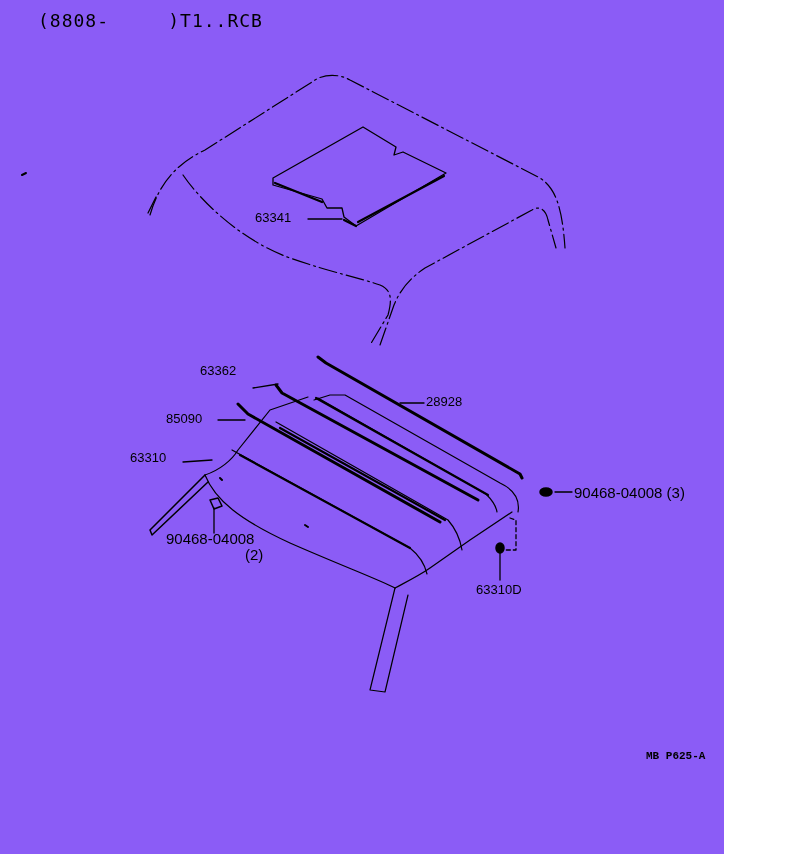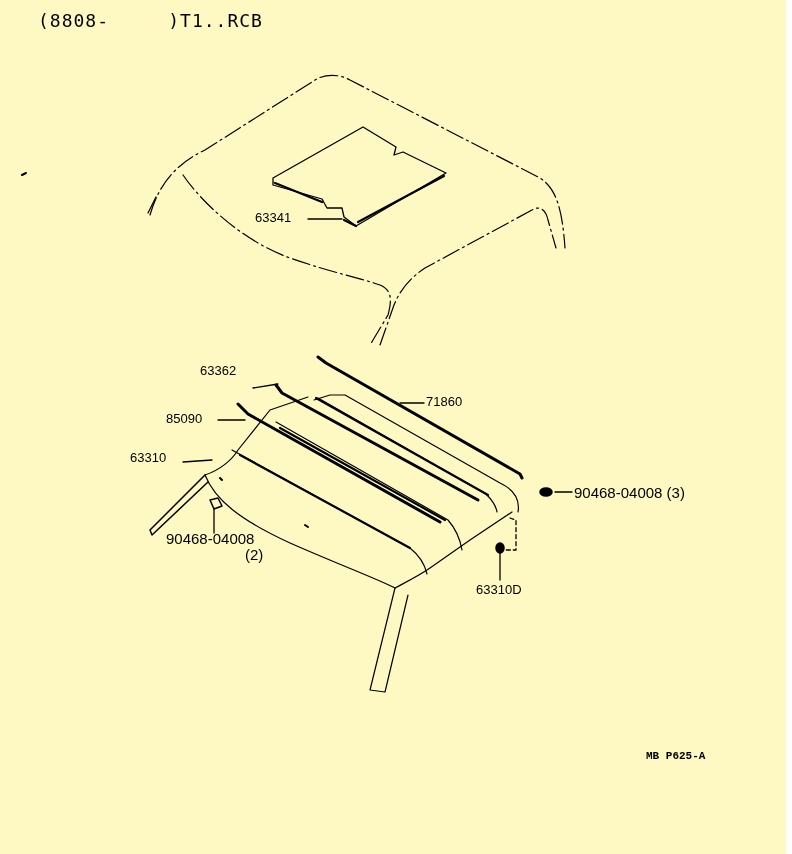--- a/index.html
+++ b/index.html
@@ -1,16 +1,16 @@
 <!DOCTYPE html>
 <html><head>
 <meta charset="utf-8">
 <style>
   html,body{margin:0;padding:0;background:#ffffff;}
-  .page{position:relative;width:786px;height:854px;background:#fef9c3;overflow:hidden;}
+  .page{position:relative;width:724px;height:854px;background:#8b5cf6;overflow:hidden;}
   .hdr{position:absolute;left:38px;top:10px;font-family:"DejaVu Sans Mono","Liberation Mono",monospace;font-size:18px;color:#000;letter-spacing:1px;white-space:pre;}
   .lbl{position:absolute;font-family:"Liberation Sans","DejaVu Sans",sans-serif;font-size:13px;color:#000;white-space:nowrap;}
   .lbl.sm{font-size:15px;}
   .code{position:absolute;left:646px;top:750px;font-family:Liberation Mono, monospace;font-size:11px;color:#000;font-weight:bold;}
   svg{position:absolute;left:0;top:0;}
 </style>
 </head>
 <body>
 
 <div class="page">
@@ -85,21 +85,21 @@
       </g>
     <g stroke-width="1.5">
         <ellipse cx="500" cy="548" rx="4" ry="5" fill="#000"></ellipse>
       </g>
     <path d="M510,518 L516,520 L516,550 L506,550" stroke-width="1.3" stroke-dasharray="4 3"></path>
     <path d="M220,478 l2,2 M305,525 l3,2" stroke-width="2"></path>
   </svg>
 
   <div class="lbl" style="left:255px;top:210px;">63341</div>
   <div class="lbl" style="left:200px;top:363px;">63362</div>
-  <div class="lbl" style="left:426px;top:394px;">71860</div>
+  <div class="lbl" style="left:426px;top:394px;">28928</div>
   <div class="lbl" style="left:166px;top:411px;">85090</div>
   <div class="lbl" style="left:130px;top:450px;">63310</div>
 
   <div class="lbl sm" style="left:574px;top:484px;"><span>90468-04008</span> <span>(3)</span></div>
 
   <div class="lbl sm" style="left:166px;top:530px;">90468-04008</div>
   <div class="lbl sm" style="left:245px;top:546px;">(2)</div>
 
   <div class="lbl" style="left:476px;top:582px;">63310D</div>
 

